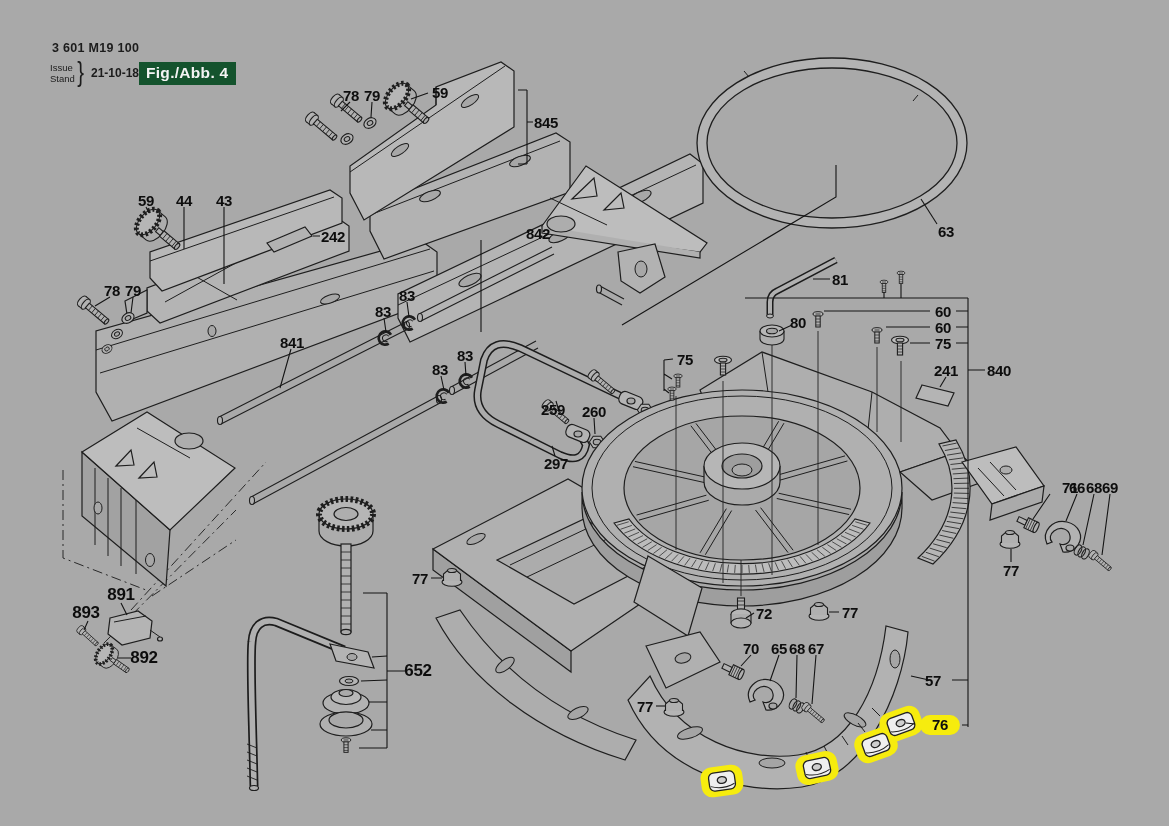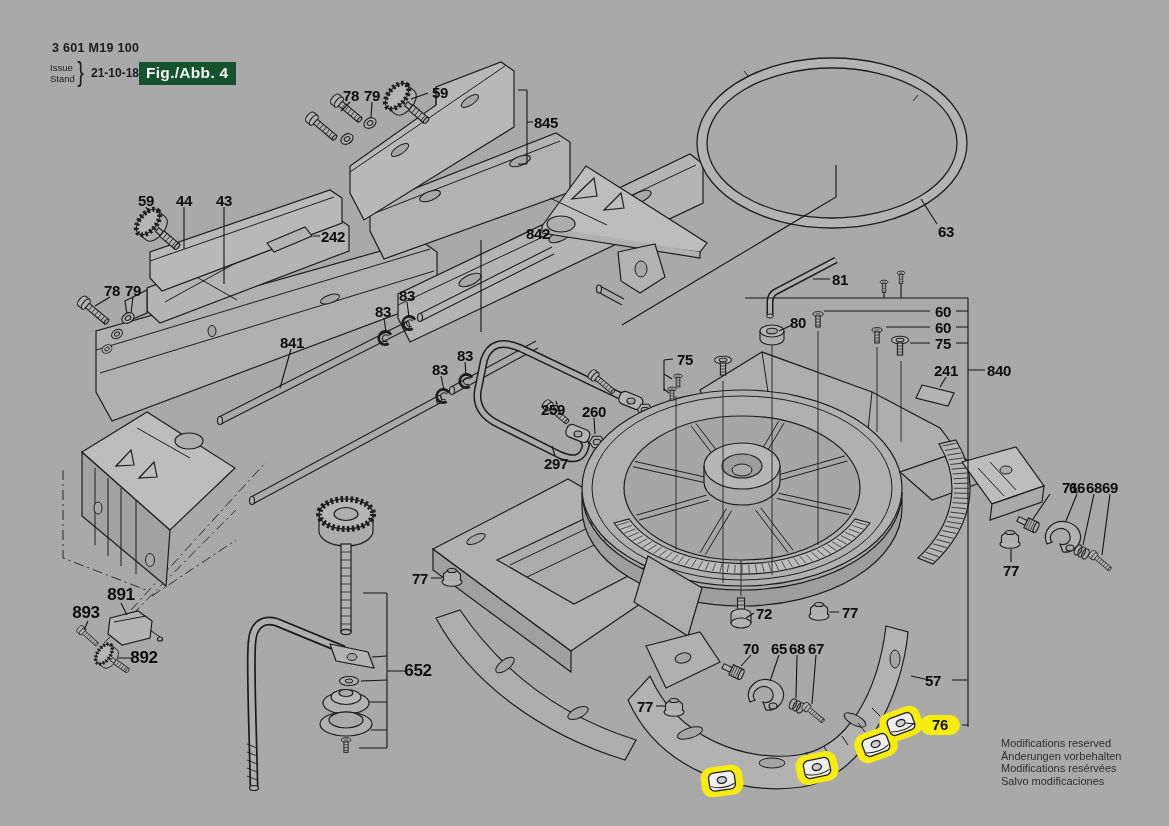--- a/index.html
+++ b/index.html
@@ -554,20 +554,14 @@
       <div class="callout" style="left: 816px; top: 648px;">67</div>
       <div class="callout" style="left: 909px; top: 680px; margin-left: 24px;">57</div>
       <div class="callout" style="left: 645px; top: 706px;">77</div>
       <div class="callout hl" style="left: 940px; top: 725px;">76</div>
       <div class="callout lg" style="left: 418px; top: 671px;">652</div>
       <div class="callout lg" style="left: 121px; top: 595px;">891</div>
       <div class="callout lg" style="left: 86px; top: 613px;">893</div>
       <div class="callout lg" style="left: 144px; top: 658px;">892</div>
     </div>
 
-<div class="footer">
-  <div>Modifications reserved</div>
-  <div>Änderungen vorbehalten</div>
-  <div>Modifications resérvées</div>
-  <div>Salvo modificaciones</div>
+
 </div>
 
-</div>
-
 </body></html>

